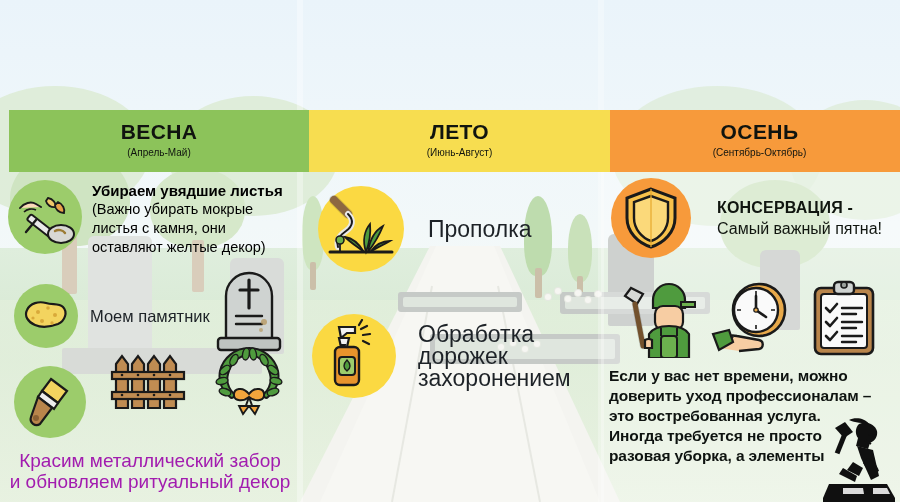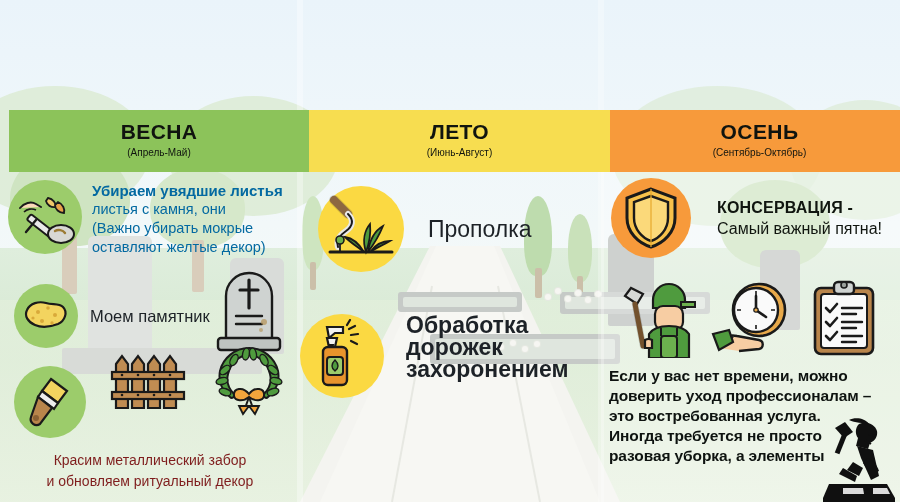--- a/index.html
+++ b/index.html
@@ -71,28 +71,28 @@
   .col.autumn{left:601px;width:299px;}
   .col.autumn .shade{position:absolute;inset:0;background:rgba(255,255,255,.30);}
 
   .row{position:absolute;display:flex;align-items:flex-start;}
   .bubble{border-radius:50%;flex:none;position:relative;}
   .bubble.green{background:#9ccc6b;}
   .bubble.yellow{background:#fbd942;}
   .bubble.orange{background:#f79a3b;}
   .bubble svg{position:absolute;left:50%;top:50%;transform:translate(-50%,-50%);}
 
-  .txt{color:#0369a1;}
+  .txt{color:#000000;}
   .txt .hl{font-weight:bold;font-size:15px;line-height:18px;display:block;}
   .txt .note{font-size:14.5px;line-height:19px;display:block;}
   .lbl{font-size:16.5px;line-height:21px;color:#1d2227;}
   .lbl.big{font-size:23px;line-height:22px;}
 
-  .caption{position:absolute;text-align:center;color:#7f1d1d;
-           font-size:14px;line-height:21px;font-weight:500;}
+  .caption{position:absolute;text-align:center;color:#a21caf;
+           font-size:19px;line-height:21px;font-weight:500;}
 
   .aut-head{font-size:16px;line-height:21px;color:#10150f;}
   .aut-head .b{font-weight:bold;display:block;letter-spacing:.2px;}
   .aut-head .n{display:block;}
   .aut-para{position:absolute;color:#0e1310;font-size:15.5px;line-height:20px;
             font-weight:bold;letter-spacing:-.1px;}
   .icons-row{position:absolute;display:flex;align-items:flex-end;gap:10px;}
   .mason{position:absolute;}
 </style>
 </head>
@@ -208,22 +208,22 @@
             <path d="M34 12c5 1 8 5 8 9-5 1-9-2-10-6z" fill="#f0c86a" stroke="#1a1a1a" stroke-width="1.8"></path>
             <path d="M44 16c5 2 7 7 6 11-5 0-9-4-9-8z" fill="#e8a14a" stroke="#1a1a1a" stroke-width="1.8"></path>
             <rect x="17" y="28" width="30" height="7" rx="2" transform="rotate(38 17 28)" fill="#e9e9e9" stroke="#1a1a1a" stroke-width="2"></rect>
             <path d="M22 34l-10 12" stroke="#1a1a1a" stroke-width="2.4" stroke-linecap="round"></path>
             <ellipse cx="47" cy="48" rx="13" ry="9" fill="#d8d8d4" stroke="#1a1a1a" stroke-width="2"></ellipse>
             <path d="M41 45c3-2 8-1 10 2" stroke="#9c7b34" stroke-width="2.4" stroke-linecap="round" fill="none"></path>
           </svg>
         </div>
         <div class="txt" style="margin-left:10px;margin-top:2px;width:200px;">
           <span class="hl">Убираем увядшие листья</span>
+          <span class="note">(Важно убирать мокрые</span>
           <span class="note">листья с камня, они</span>
-          <span class="note">(Важно убирать мокрые</span>
           <span class="note">оставляют желтые декор)</span>
         </div>
       </div>
 
       <div class="row" style="left:14px;top:112px;width:286px;align-items:center;">
         <div class="bubble green" style="width:64px;height:64px;">
           <svg width="52" height="52" viewBox="0 0 52 52" aria-hidden="true">
             <path d="M7 20c3-7 12-9 19-7 7 2 13 0 17 4 5 5 2 14-5 17-8 3-16 4-23 1-7-3-11-9-8-15z" fill="#f3d45f" stroke="#1a1a1a" stroke-width="2.2"></path>
             <circle cx="18" cy="22" r="2" fill="#d9a93a"></circle>
               <circle cx="28" cy="18" r="1.8" fill="#d9a93a"></circle>
@@ -321,21 +321,21 @@
               <path d="M48 62c6-8 13-11 20-11-7 4-14 7-20 11z"></path>
             </g>
             <path d="M8 62h62" stroke="#1a1a1a" stroke-width="3" stroke-linecap="round"></path>
             <circle cx="18" cy="50" r="4" fill="#6cb04e" stroke="#1a1a1a" stroke-width="1.6"></circle>
             <path d="M18 54v8" stroke="#1a1a1a" stroke-width="1.8"></path>
           </svg>
         </div>
         <span class="lbl big" style="margin-left:24px;">Прополка</span>
       </div>
 
-      <div class="row" style="left:0;top:142px;width:280px;font-weight:bold;">
+      <div class="row" style="left:12px;top:142px;width:280px;align-items:center;">
         <div class="bubble yellow" style="width:84px;height:84px;">
           <svg width="74" height="74" viewBox="0 0 74 74" aria-hidden="true">
             <path d="M22 8h16v6h-8l-6 5z" fill="#f2f2f2" stroke="#1a1a1a" stroke-width="2.2"></path>
             <path d="M22 19h10l-2 9H24z" fill="#f2f2f2" stroke="#1a1a1a" stroke-width="2.2"></path>
             <path d="M24 26h4l-2 5z" fill="#f2f2f2" stroke="#1a1a1a" stroke-width="2"></path>
             <rect x="18" y="28" width="24" height="38" rx="5" fill="#e8942c" stroke="#1a1a1a" stroke-width="2.4"></rect>
             <rect x="22" y="38" width="16" height="18" rx="3" fill="#9ccc6b" stroke="#1a1a1a" stroke-width="2"></rect>
             <path d="M30 41c-4 4-4 8 0 11 4-3 4-7 0-11z" fill="#4f9b3e" stroke="#1a1a1a" stroke-width="1.4"></path>
             <g stroke="#1a1a1a" stroke-width="2.2" stroke-linecap="round">
               <path d="M44 10l6-3M46 16l7-1M46 22l6 3M42 6l3-5"></path>

